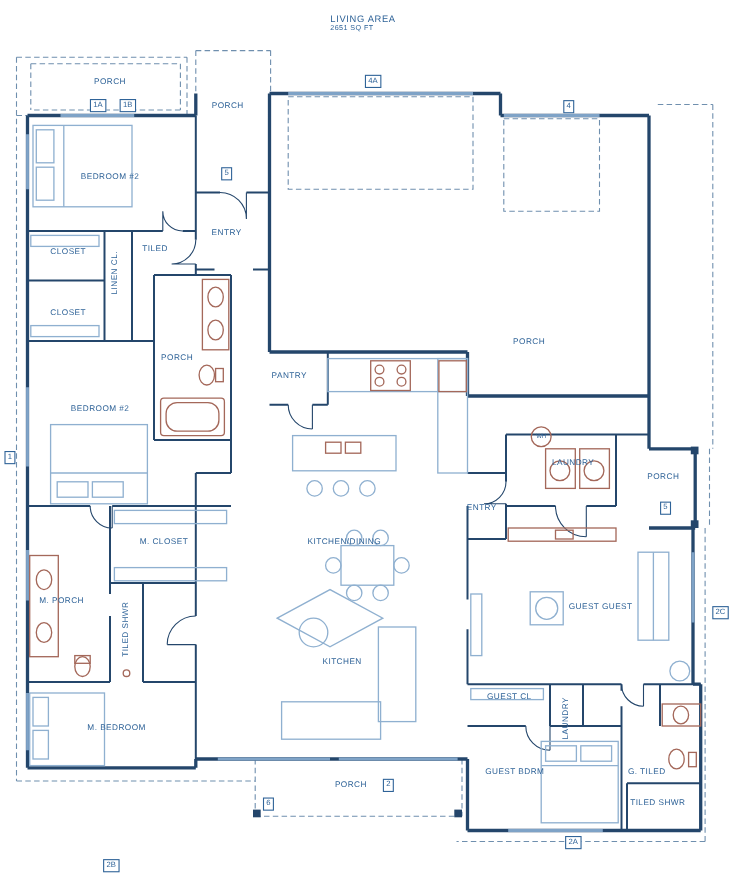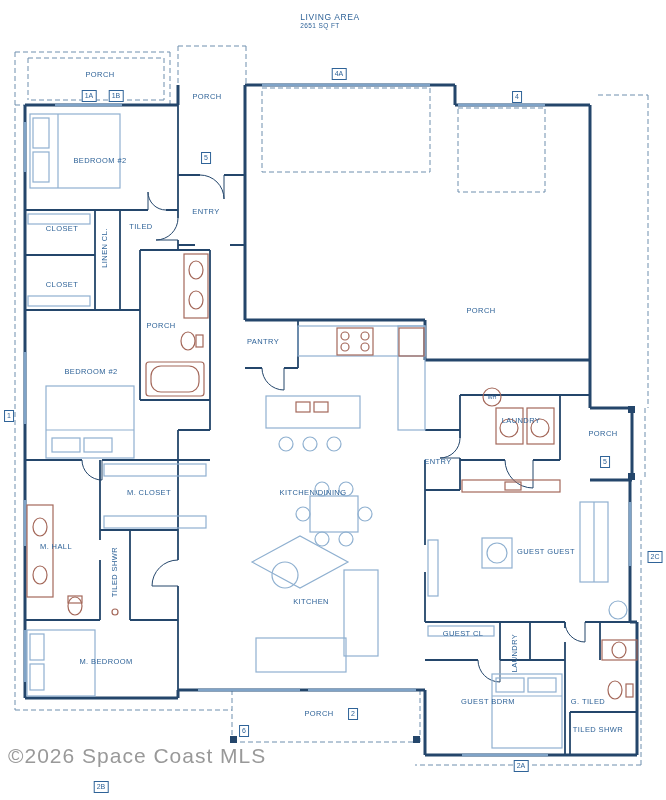--- a/index.html
+++ b/index.html
@@ -222,40 +222,39 @@
   <div class="lbl" style="left:161px;top:325px">PORCH</div>
   <div class="lbl" style="left:91px;top:371px">BEDROOM #2</div>
   <div class="lbl" style="left:263px;top:341px">PANTRY</div>
   <div class="lbl" style="left:481px;top:310px">PORCH</div>
   <div class="lbl" style="left:521px;top:420px">LAUNDRY</div>
   <div class="lbl" style="left:603px;top:433px">PORCH</div>
   <div class="lbl" style="left:438px;top:461px">ENTRY</div>
   <div class="lbl" style="left:149px;top:492px">M. CLOSET</div>
   <div class="lbl" style="left:313px;top:492px">KITCHEN/DINING</div>
   <div class="lbl" style="left:546px;top:551px">GUEST GUEST</div>
-  <div class="lbl" style="left:56px;top:546px">M. HALL</div>
+  <div class="lbl" style="left:56px;top:546px">M. PORCH</div>
   <div class="lbl v" style="left:114px;top:572px">TILED SHWR</div>
   <div class="lbl" style="left:311px;top:601px">KITCHEN</div>
   <div class="lbl" style="left:106px;top:661px">M. BEDROOM</div>
   <div class="lbl" style="left:463px;top:633px">GUEST CL</div>
   <div class="lbl v" style="left:514px;top:653px">LAUNDRY</div>
-  <div class="lbl" style="left:488px;top:701px">GUEST BDRM</div>
+  <div class="lbl" style="left:468px;top:701px">GUEST BDRM</div>
   <div class="lbl" style="left:588px;top:701px">G. TILED</div>
   <div class="lbl" style="left:319px;top:713px">PORCH</div>
   <div class="lbl" style="left:598px;top:729px">TILED SHWR</div>
   <div class="lbl tiny" style="left:492px;top:397px">WH</div>
 
   <div class="marker" style="left:89px;top:96px">1A</div>
   <div class="marker" style="left:116px;top:96px">1B</div>
   <div class="marker" style="left:339px;top:74px">4A</div>
   <div class="marker" style="left:517px;top:97px">4</div>
   <div class="marker" style="left:206px;top:158px">5</div>
   <div class="marker" style="left:605px;top:462px">5</div>
   <div class="marker" style="left:9px;top:416px">1</div>
   <div class="marker" style="left:655px;top:557px">2C</div>
   <div class="marker" style="left:353px;top:714px">2</div>
   <div class="marker" style="left:244px;top:731px">6</div>
   <div class="marker" style="left:521px;top:766px">2A</div>
   <div class="marker" style="left:101px;top:787px">2B</div>
 
-  <div class="watermark">©2026 Space Coast MLS</div>
 
 </div>
 
 </body></html>

